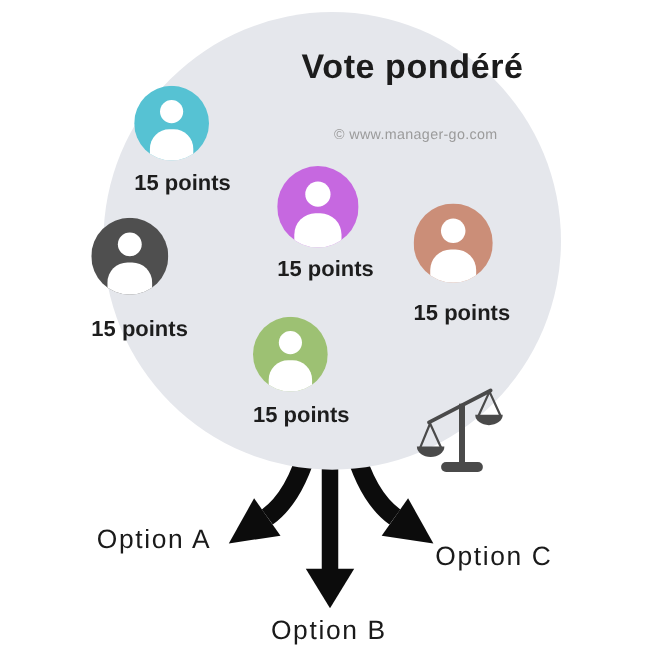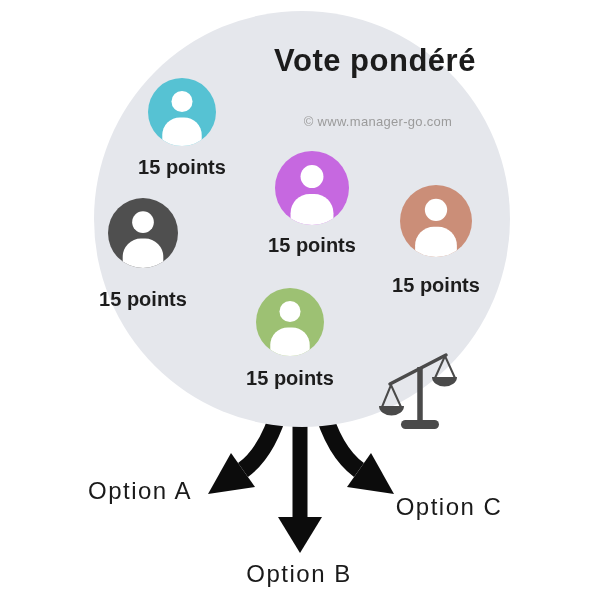--- a/index.html
+++ b/index.html
@@ -19,21 +19,21 @@
     position:absolute;left:225px;top:42px;width:300px;z-index:3;
     text-align:center;font-size:31px;line-height:37px;font-weight:700;
     letter-spacing:.5px;color:#1c1c1c;
   }
   .credit{
     position:absolute;left:228px;top:114px;width:300px;z-index:3;
     text-align:center;font-size:13px;letter-spacing:.3px;color:#9b9b9b;
   }
   .voter{
     position:absolute;width:120px;z-index:3;display:flex;
-    flex-direction:column;align-items:center;
+    flex-direction:column;
   }
   .voter .avatar{display:block;}
   .voter .points{
     font-size:20px;font-weight:700;color:#1d1d1d;white-space:nowrap;
   }
   .v1{left:122px;top:78px;}  .v1 .avatar{width:68px;height:68px;} .v1 .points{margin-top:10px;}
   .v2{left:252px;top:151px;} .v2 .avatar{width:74px;height:74px;} .v2 .points{margin-top:9px;}
   .v3{left:83px;top:198px;}  .v3 .avatar{width:70px;height:70px;} .v3 .points{margin-top:20px;}
   .v4{left:376px;top:185px;} .v4 .avatar{width:72px;height:72px;} .v4 .points{margin-top:17px;}
   .v5{left:230px;top:288px;} .v5 .avatar{width:68px;height:68px;} .v5 .points{margin-top:11px;}

